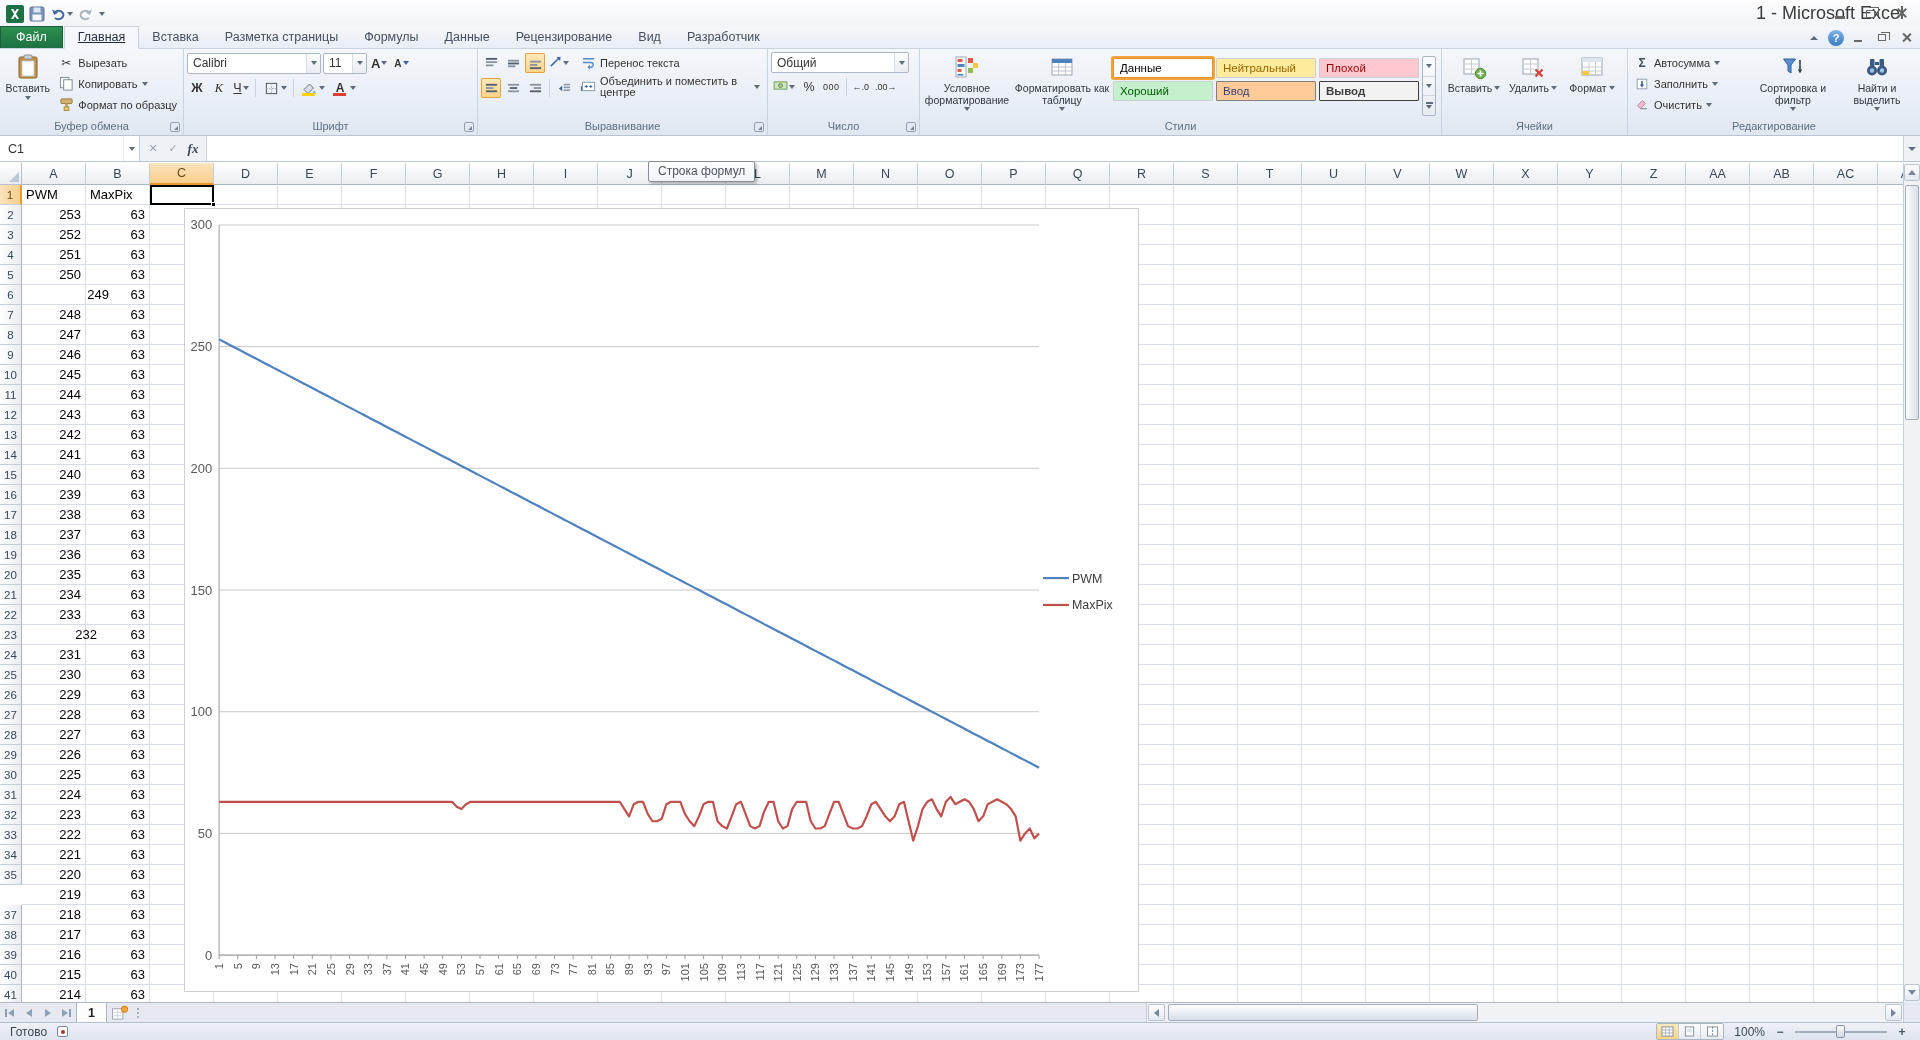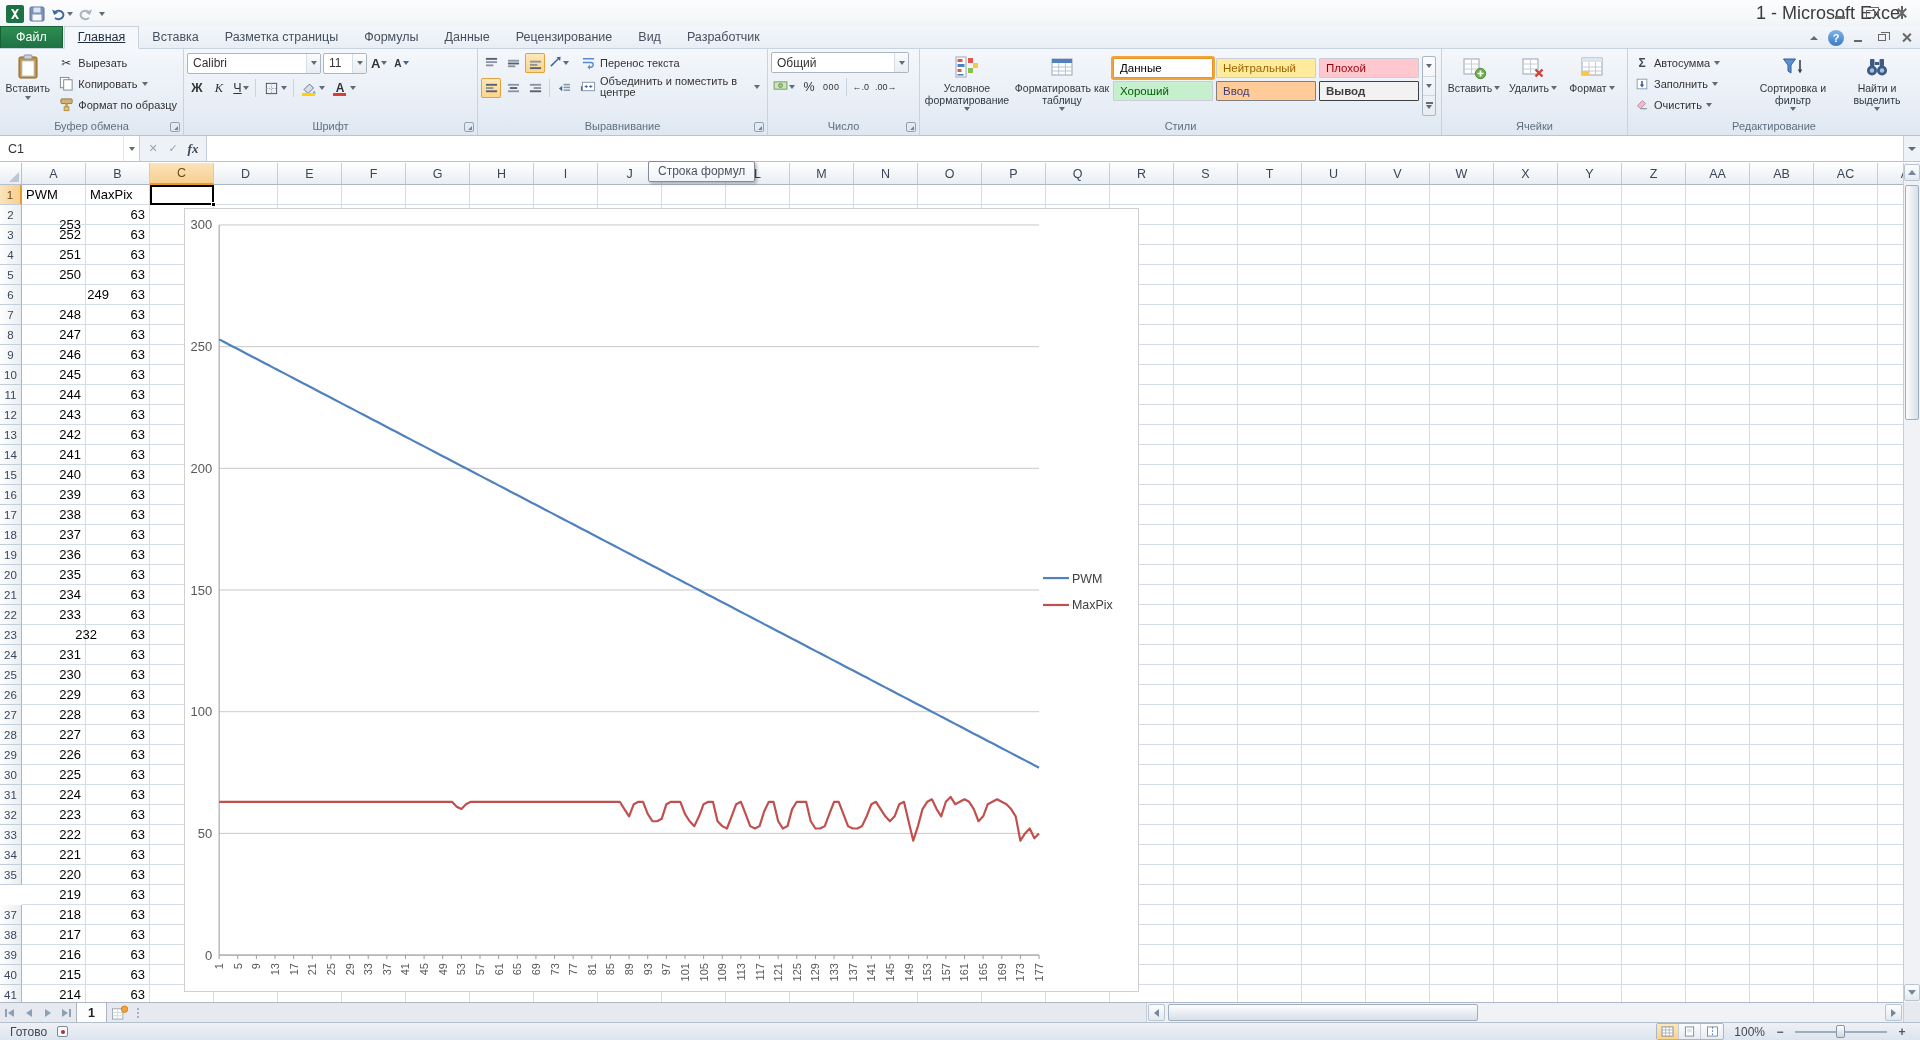--- a/index.html
+++ b/index.html
@@ -737,21 +737,21 @@
         <div class="rowh" style="top: 760px; text-align: center;">39</div>
         <div class="rowh" style="top: 780px;">40</div>
         <div class="rowh" style="top: 800px;">41</div>
       </div>
     <div id="cells-layer">
       <div id="selection" style="left: 128px; top: 0px; width: 64px; height: 20px;">
           <span class="handle"></span>
         </div>
     <div class="cell" style="left: 0px; top: 0px; width: 63px; height: 19px;">PWM</div>
         <div class="cell" style="left: 64px; top: 0px; width: 63px; height: 19px;">MaxPix</div>
-        <div class="cell num" style="left: 0px; top: 30px; width: 63px; height: 19px; padding-left: 44px;">253</div>
+        <div class="cell num" style="left: 0px; top: 20px; width: 63px; height: 19px; padding-left: 44px;">253</div>
         <div class="cell num" style="left: 64px; top: 20px; width: 63px; height: 19px;">63</div>
         <div class="cell num" style="left: 0px; top: 40px; width: 63px; height: 19px;">252</div>
         <div class="cell num" style="left: 64px; top: 40px; width: 63px; height: 19px;">63</div>
         <div class="cell num" style="left: 0px; top: 60px; width: 63px; height: 19px;">251</div>
         <div class="cell num" style="left: 64px; top: 60px; width: 63px; height: 19px;">63</div>
         <div class="cell num" style="left: 0px; top: 80px; width: 63px; height: 19px;">250</div>
         <div class="cell num" style="left: 64px; top: 80px; width: 63px; height: 19px;">63</div>
         <div class="cell num" style="left: 16px; top: 100px; width: 63px; height: 19px; margin-left: 12px;">249</div>
         <div class="cell num" style="left: 64px; top: 100px; width: 63px; height: 19px;">63</div>
         <div class="cell num" style="left: 0px; top: 120px; width: 63px; height: 19px;">248</div>

